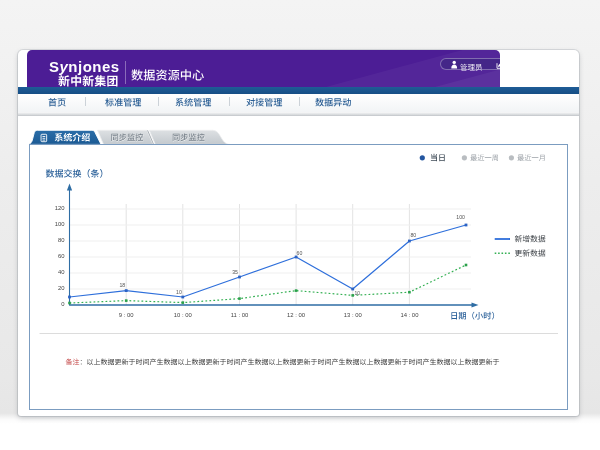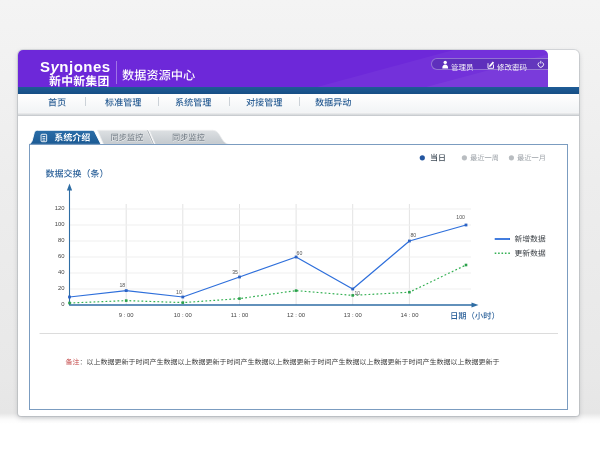--- a/index.html
+++ b/index.html
@@ -1,19 +1,19 @@
 <!DOCTYPE html>
 <html><head><meta charset="utf-8"><style>
 *{margin:0;padding:0;box-sizing:border-box}
 html,body{width:600px;height:450px;overflow:hidden}
 body{font-family:"Liberation Sans",sans-serif;
 background:linear-gradient(180deg,#f4f4f4 0%,#ededed 40%,#e8e8e8 84%,#e6e6e6 91.8%,#fbfbfb 93.2%,#fff 94.2%);}
 .win{position:absolute;left:18px;top:50px;width:561px;height:366px;background:#fff;
 border-radius:5px 5px 3px 3px;box-shadow:0 0 0 1px rgba(90,100,110,0.16),0 2px 5px rgba(60,70,80,0.26);}
-.hdr{position:absolute;left:0;top:0;width:530px;height:37px;background:#6d28d9;border-radius:5px 5px 0 0;overflow:hidden}
+.hdr{position:absolute;left:9px;top:0;width:473px;height:37px;background:#4c1d95;border-radius:5px 5px 0 0;overflow:hidden}
 .dg{position:absolute;left:0;top:0;width:561px;height:37px}
 .logo{position:absolute;left:22px;top:7.5px;color:#fff;font-size:15px;font-weight:bold;letter-spacing:0.5px}
 .vsep{position:absolute;left:98px;top:11px;width:1px;height:23px;background:rgba(255,255,255,0.35)}
 .pill{position:absolute;left:412.5px;top:7.5px;width:132px;height:12.5px;border:1px solid rgba(255,255,255,0.33);
 background:rgba(8,40,72,0.20);border-radius:7px}
 .nav{position:absolute;left:0;top:43.5px;width:561px;height:18px;background:linear-gradient(#ffffff,#f2f4f6)}
 .nd{position:absolute;top:3px;width:1px;height:9px;background:#ccd2d8}
 .bar{position:absolute;left:0;top:37px;width:561px;height:6.5px;background:linear-gradient(#1e5c96,#164e85)}
 .shad{position:absolute;left:0;top:61.5px;width:561px;height:4px;background:linear-gradient(rgba(120,130,140,0.04),rgba(110,120,130,0.30));border-bottom:1px solid #c9ccd0}
 .box{position:absolute;left:10.5px;top:94px;width:539px;height:266px;border:1px solid #7b9cc0;background:#fff}

